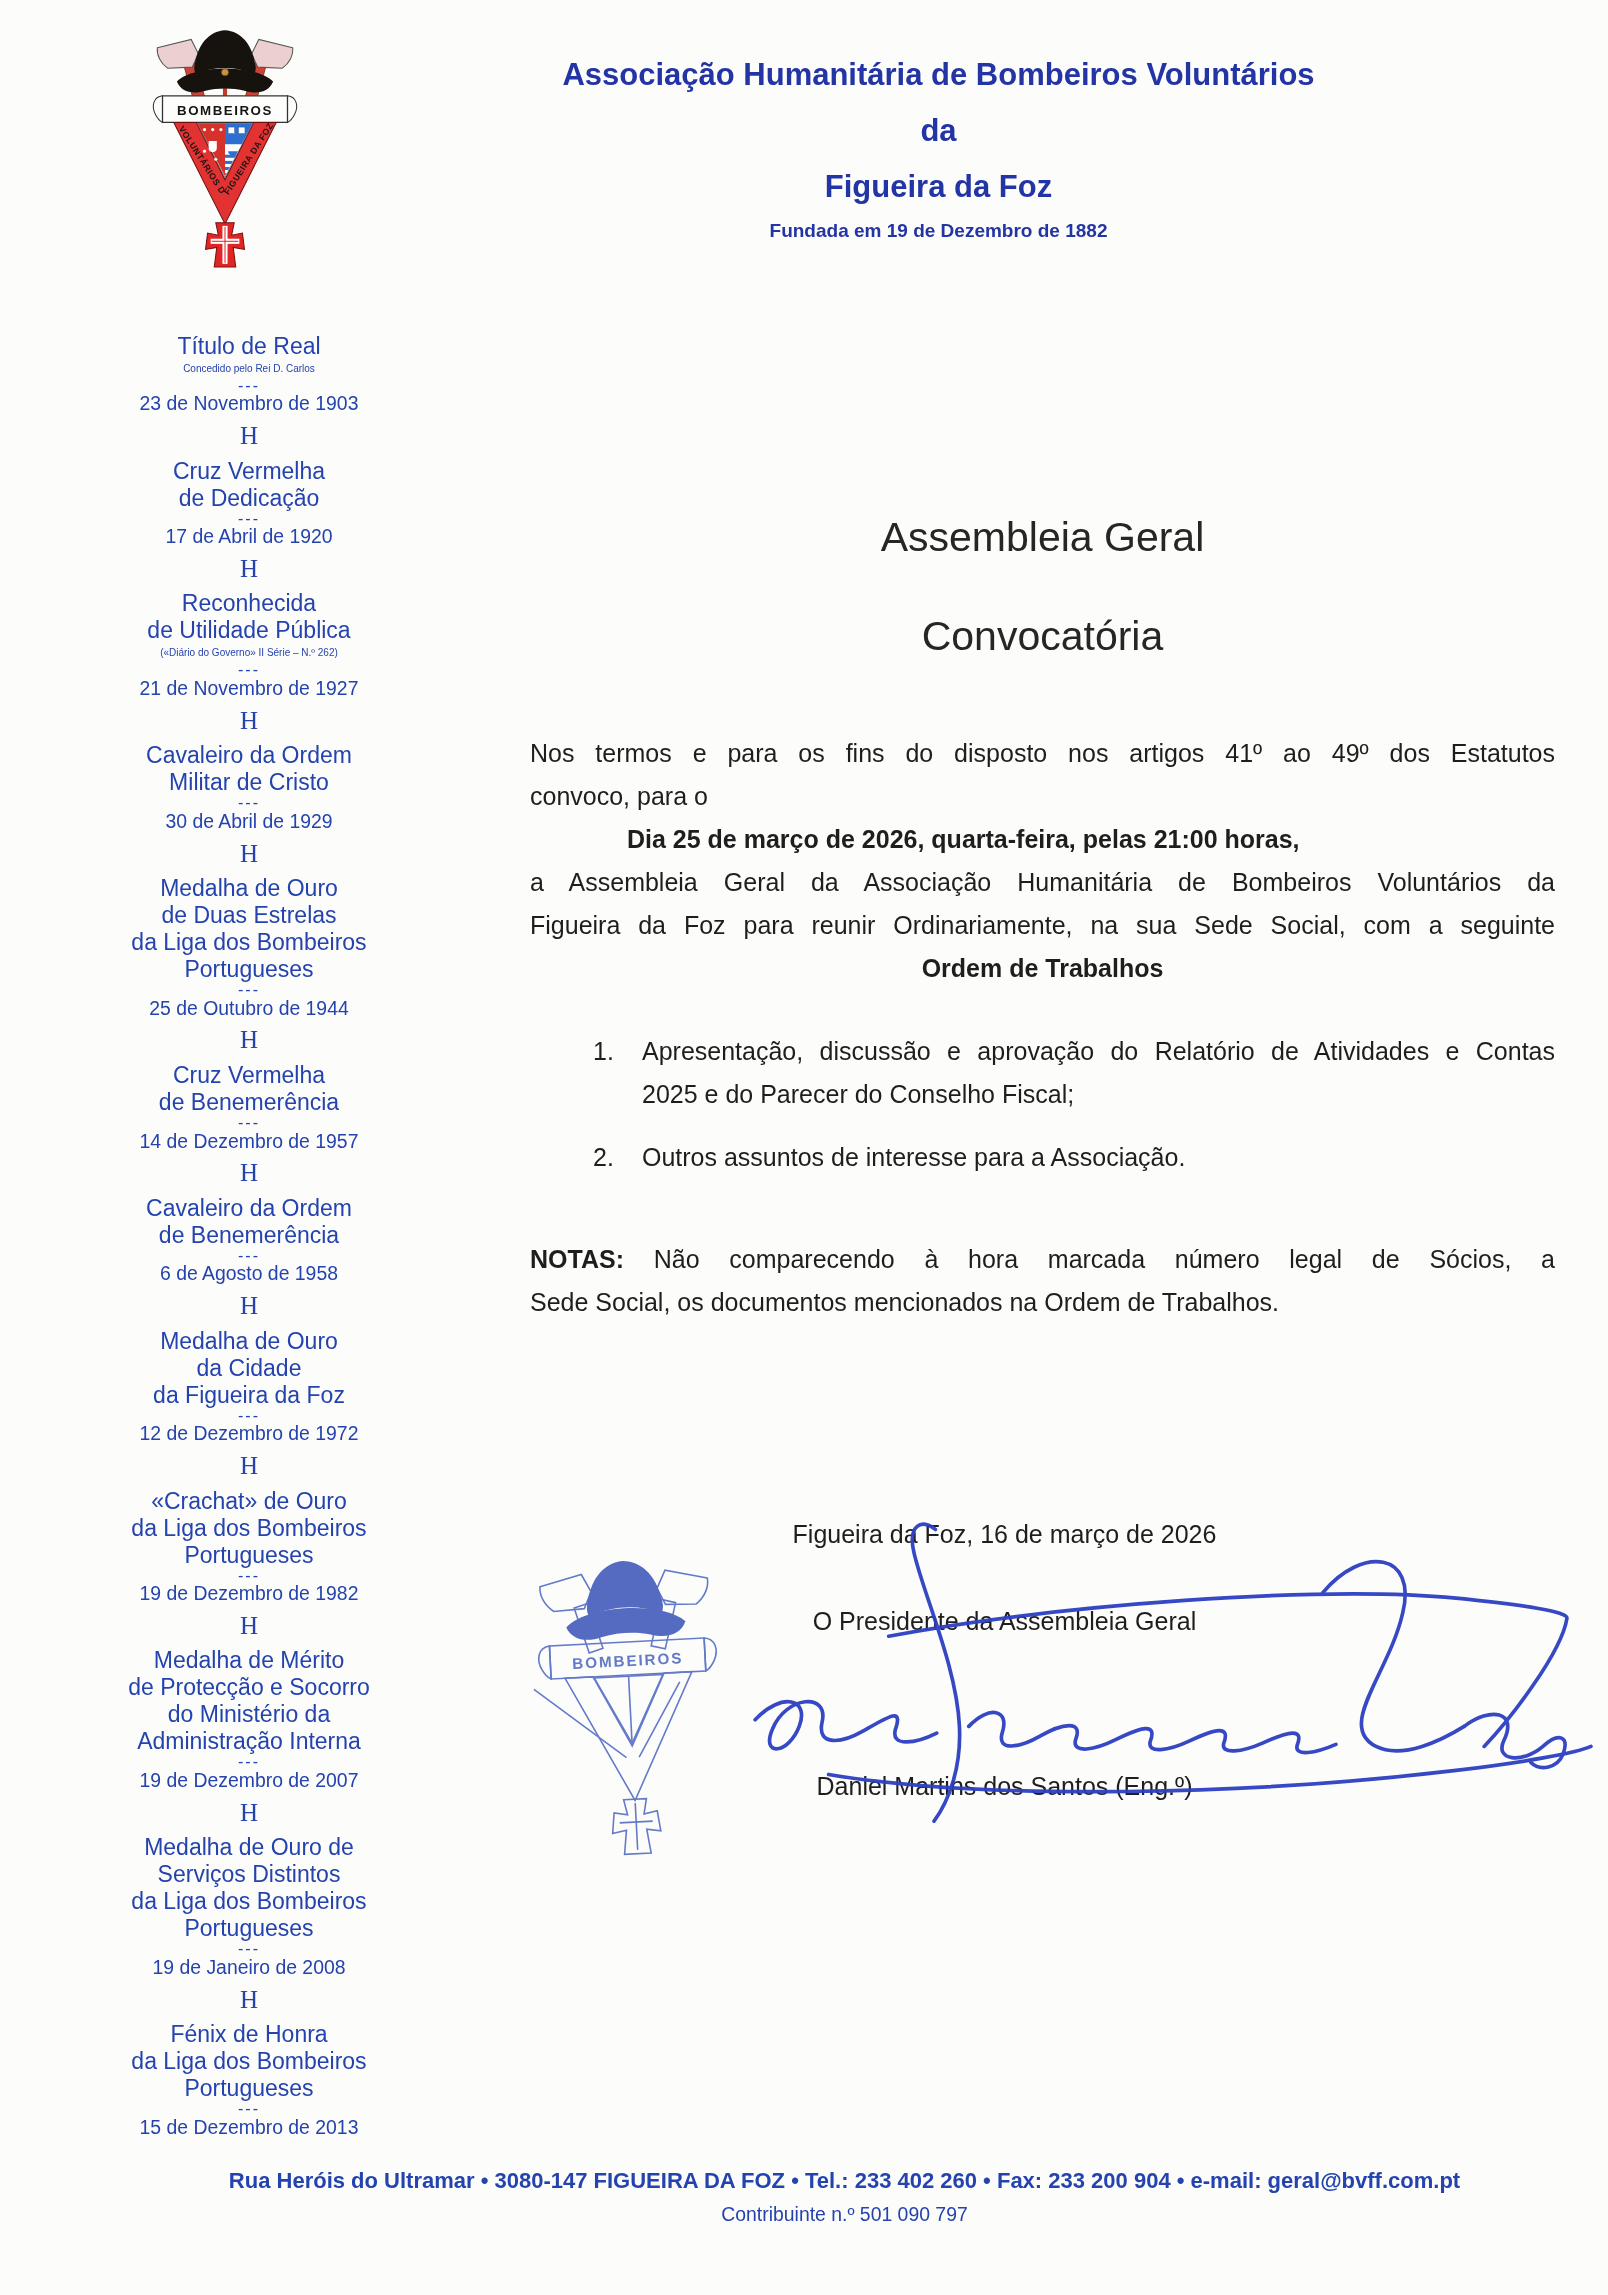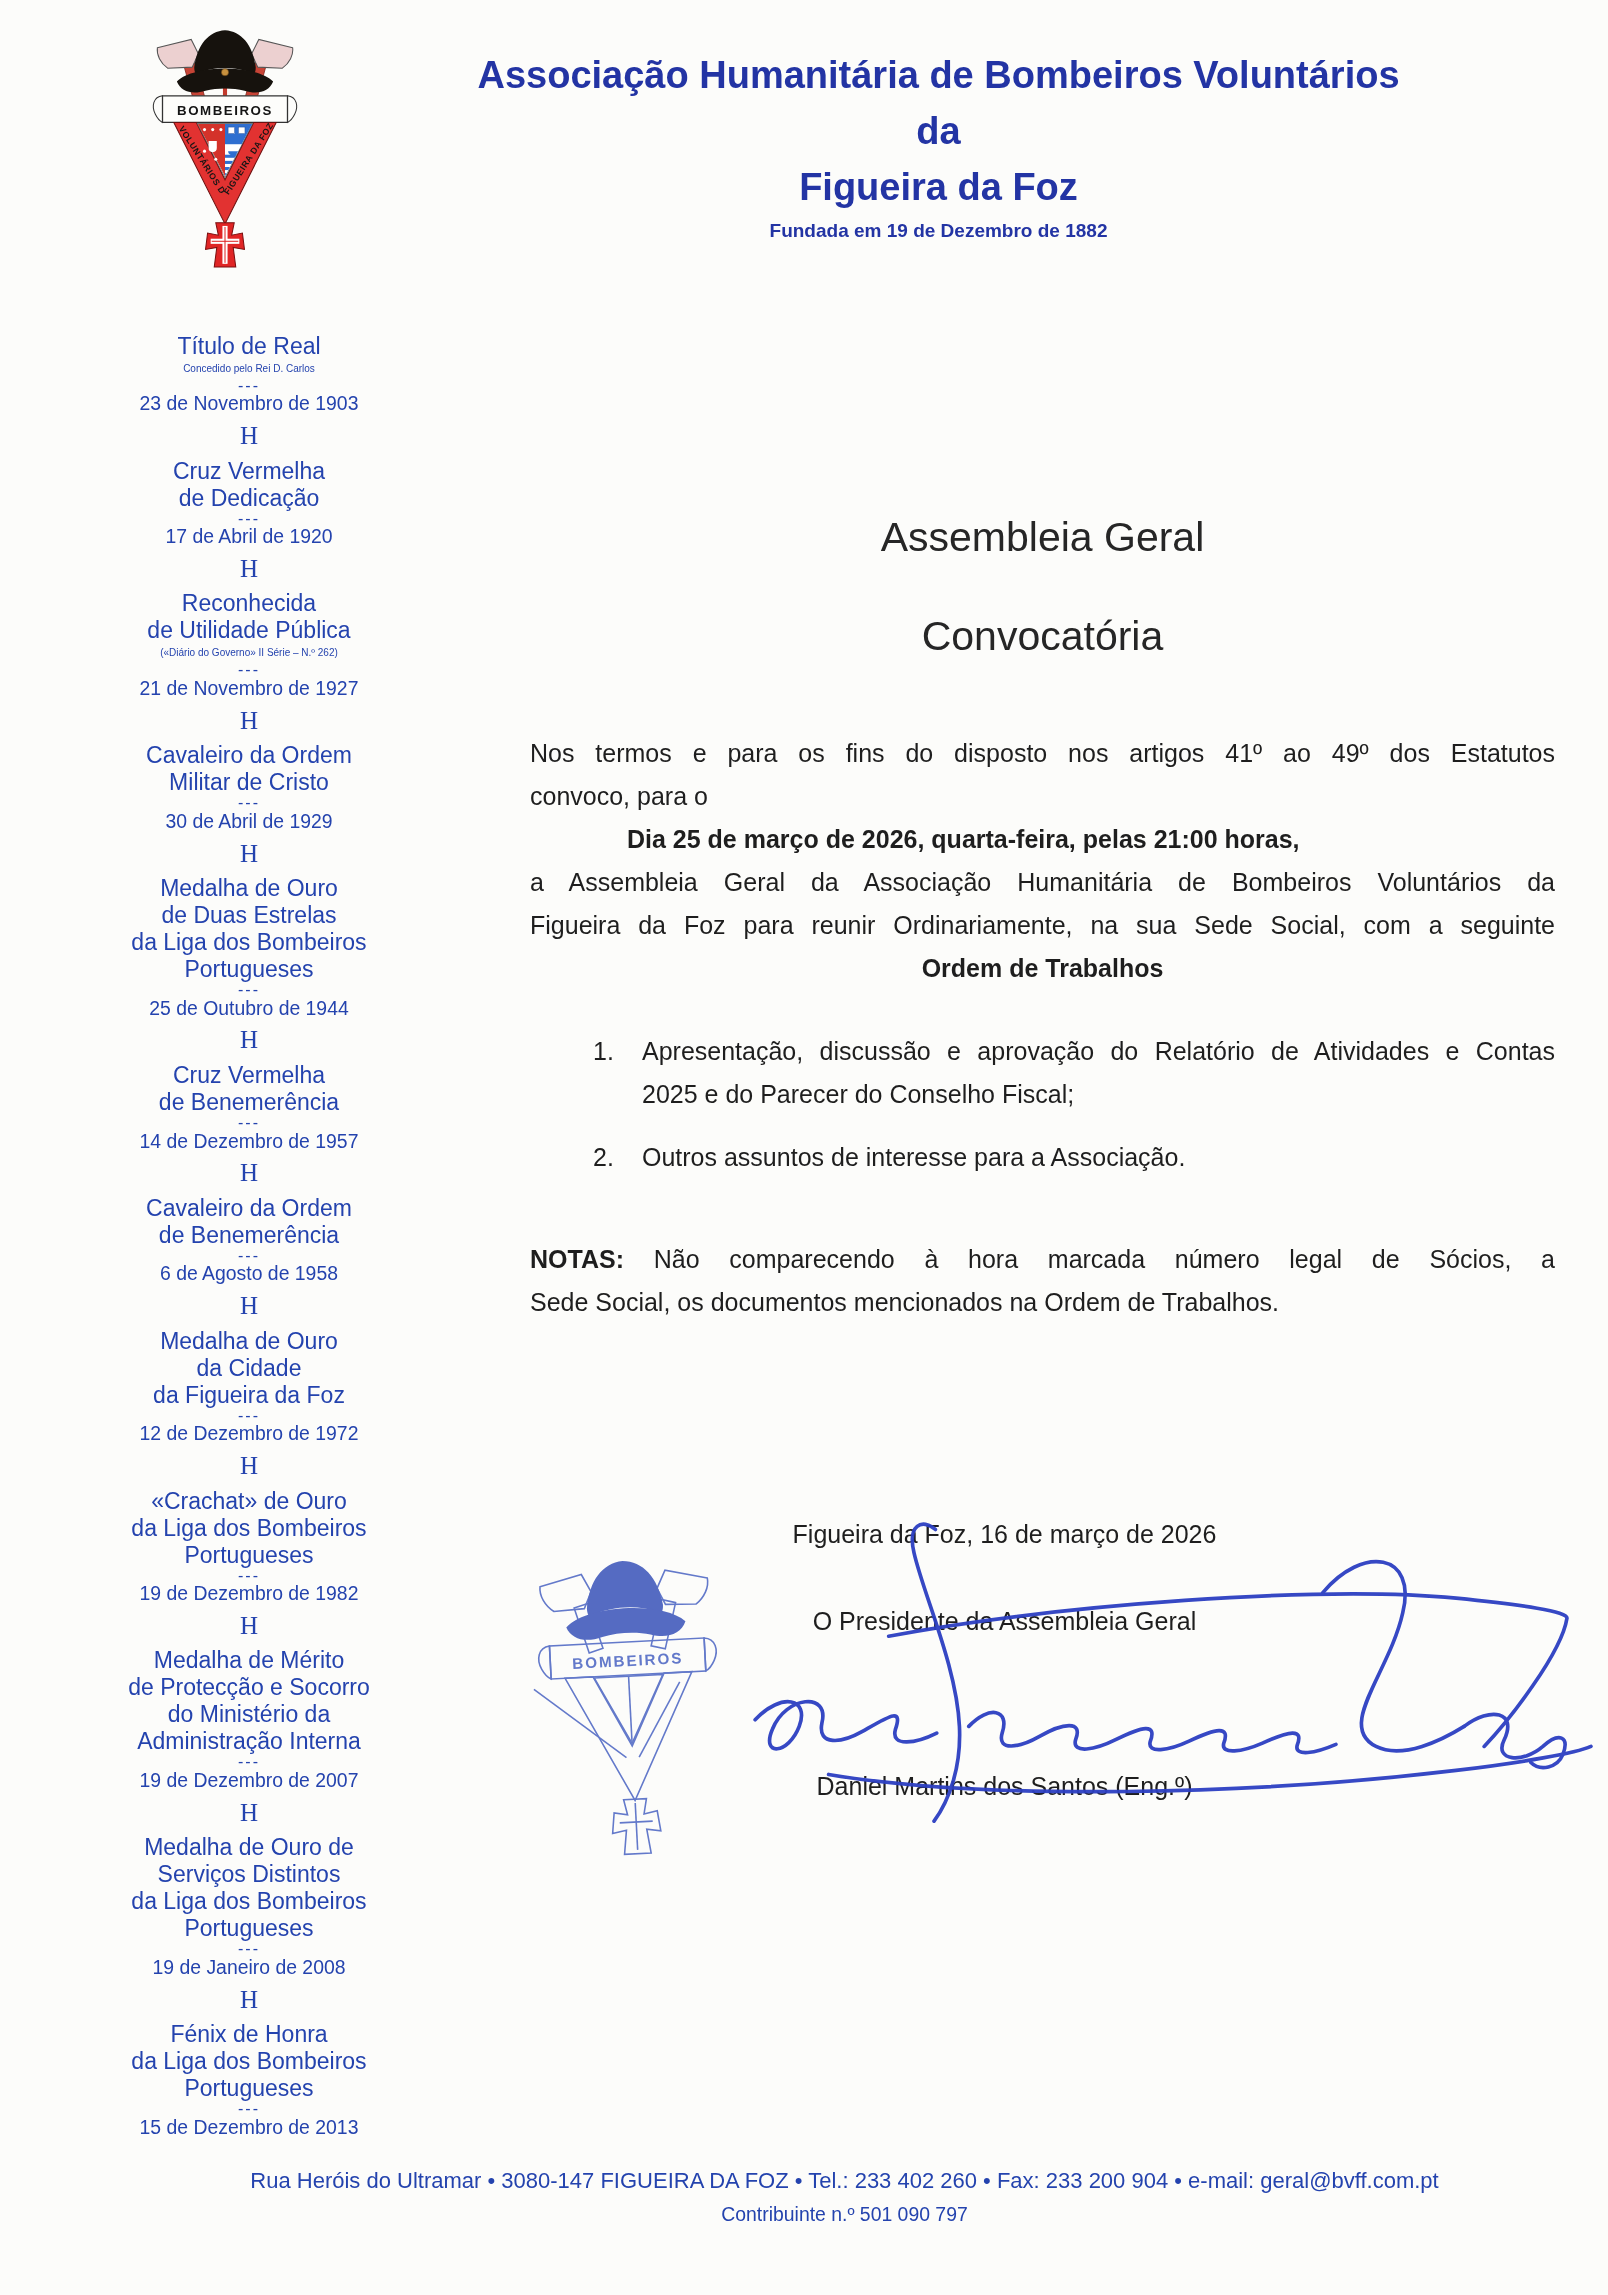--- a/index.html
+++ b/index.html
@@ -5,21 +5,21 @@
   html,body { margin:0; padding:0; background:#d9d9d9; }
   .page {
     position:relative; width:1609px; height:2295px;
     background:#fcfcfa; overflow:hidden;
     font-family:"Liberation Sans", sans-serif;
   }
 
   
   .header { position:absolute; left:371px; top:47px; width:1135px; text-align:center;
             color:#2334a4; font-weight:bold; }
-  .header .t-line { font-size:38px; line-height:56px; }
+  .header .t-line { font-size:31px; line-height:56px; }
   .header .founded { margin-top:2px; font-size:19px; line-height:27px; }
 
   
   .logo { position:absolute; left:148px; top:20px; width:154px; height:251px; }
 
   
   .sidebar { position:absolute; left:92px; top:333px; width:314px; text-align:center;
              color:#2443ae; }
   .h-title { font-size:23px; line-height:27px; white-space:pre-line; }
   .h-sub   { font-size:10px; line-height:18.7px; }
@@ -51,21 +51,21 @@
   .sig-place { top:1513px; }
   .sig-role  { top:1600px; }
   .sig-name  { top:1765px; }
   .stamp { position:absolute; left:520px; top:1548px; width:220px; height:311px;
            transform:rotate(-3deg); opacity:.88; }
   .signature { position:absolute; left:655px; top:1506px; width:948px; height:374px; }
 
   
   .footer { position:absolute; left:80px; right:0; top:2163px; text-align:center;
             color:#2443ae; }
-  .footer .f1 { font-size:22px; line-height:35px; }
+  .footer .f1 { font-size:22px; line-height:35px;font-weight:bold; }
   .footer .f2 { font-size:19.4px; line-height:33px; }
 </style>
 </head>
 <body>
 
 <div class="page">
 
   <svg class="logo" viewBox="0 0 300 490">
     <g>
       <path d="M70,90 L92,84 L112,156 L90,162 Z" fill="#c74436" stroke="#7c1d12" stroke-width="1.5"></path>

